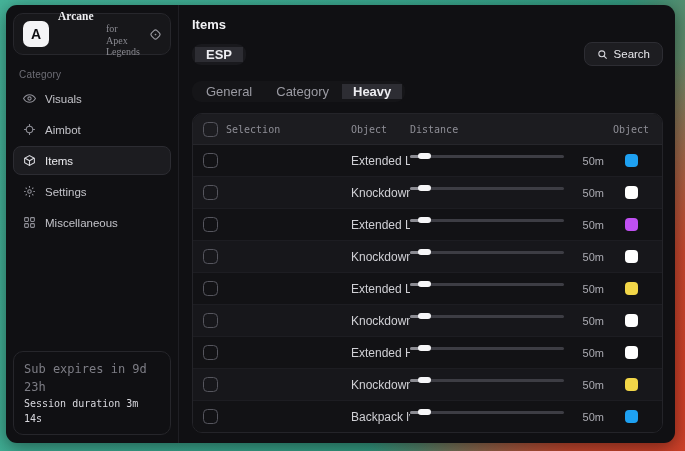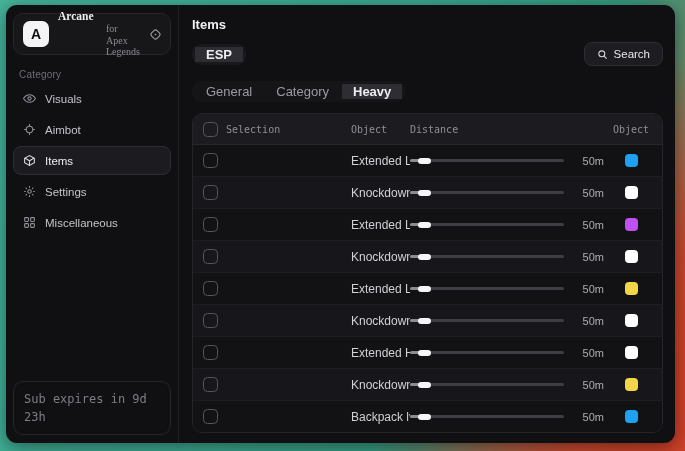--- a/index.html
+++ b/index.html
@@ -90,21 +90,21 @@
     flex:1; min-height:31px; padding:0 10px; background:#121215;
     border-bottom:1px solid #1d1d22;
   }
   .trow.alt { background:#17171b; }
   .trow:last-child { border-bottom:none; }
   .cbx {
     width:15px; height:15px; border:1.6px solid #55555d; border-radius:4.5px;
     background:transparent; cursor:pointer; flex:0 0 15px;
   }
   .obj { color:#d0d0d5; font-size:12px; white-space:nowrap; overflow:hidden; }
-  .dist-cell { display:flex; align-items:center; gap:12px; padding-right:6px; }
+  .dist-cell { display:flex; align-items:flex-start; gap:12px; padding-right:6px; }
   .slider { flex:1; height:3px; background:#3d3d44; border-radius:2px; position:relative; cursor:pointer; }
   .slider .fill { position:absolute; left:0; top:0; height:3px; width:9%; background:#8b8b92; border-radius:2px; }
   .slider .thumb {
     position:absolute; left:5%; top:50%; transform:translateY(-50%);
     width:13px; height:6px; background:#f6f6f8; border-radius:3px;
   }
   .dist-val { color:#ababb2; font-size:11px; min-width:28px; text-align:right; }
   .swatch-cell { display:flex; justify-content:center; }
   .swatch { width:13px; height:13px; border-radius:4px; cursor:pointer; }
   svg { display:block; }
@@ -183,20 +183,21 @@
           </svg>
         </span>
         <span>Miscellaneous</span>
       </div>
     </div>
 
     <div class="side-spacer"></div>
 
     <div class="session-card">
       <div class="sess-1">Sub expires in 9d 23h</div>
+      <div class="sess-2">Session duration 3m 14s</div>
     </div>
   </div>
 
   <div class="main">
 
     <div class="page-title">Items</div>
 
     <div class="toolbar">
       <div class="seg">
         <div class="chip active">ESP</div>

